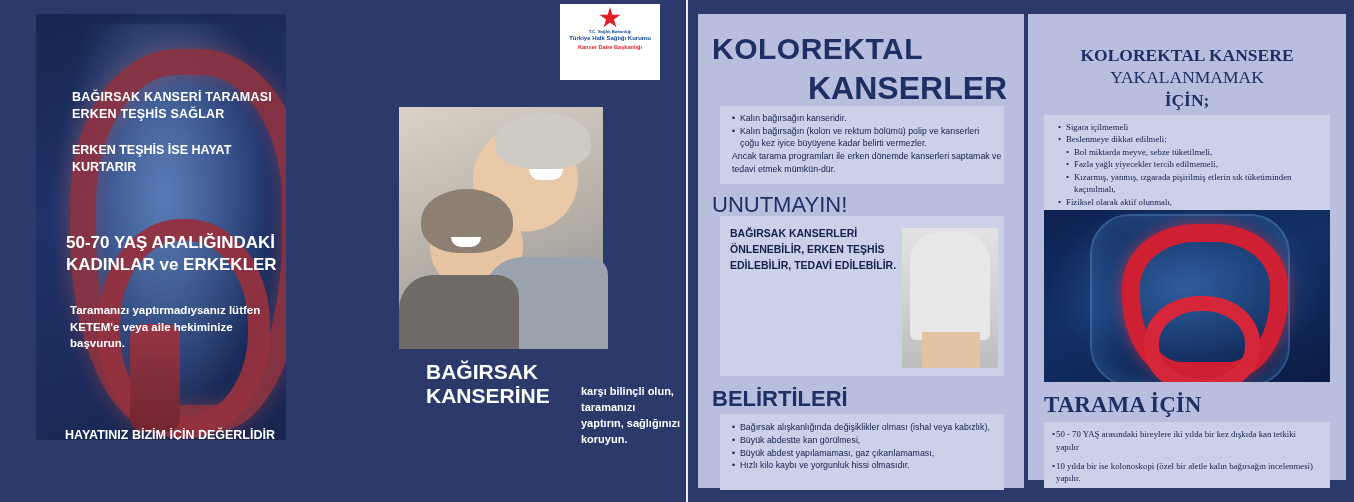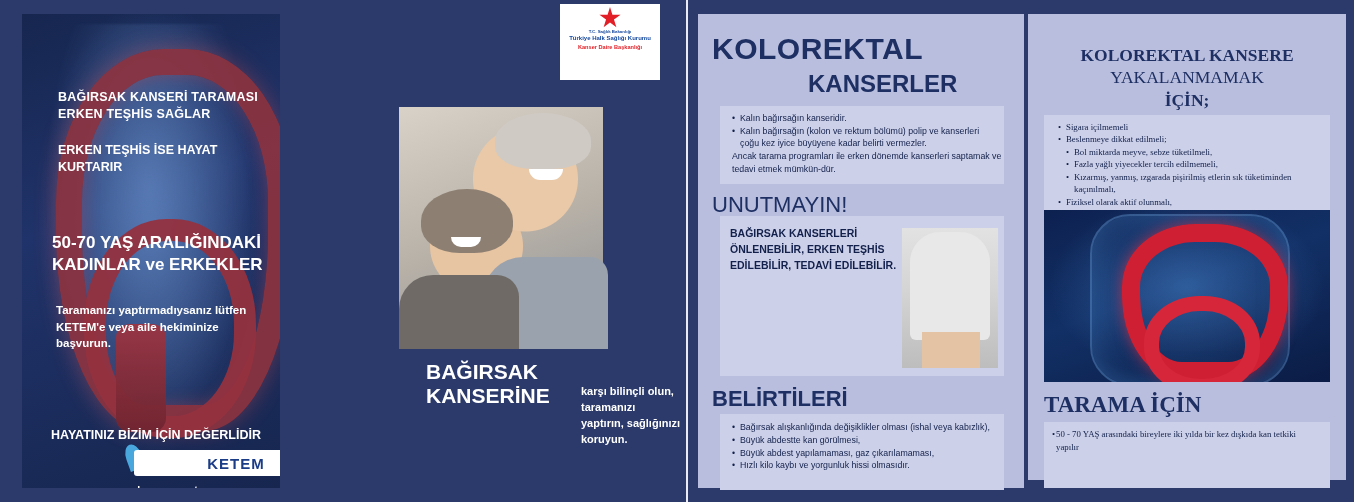--- a/index.html
+++ b/index.html
@@ -11,21 +11,21 @@
   }
   .page{position:relative;width:1354px;height:502px;}
 
   
   .left-brochure{
     position:absolute;left:0;top:0;width:682px;height:502px;
     background:#2b3a6b;
   }
   
   .panel-colon{
-    position:absolute;left:22px;top:14px;width:258px;height:474px;
+    position:absolute;left:36px;top:14px;width:258px;height:426px;
     background:
       radial-gradient(ellipse at 50% 45%, rgba(90,130,190,.55) 0%, rgba(30,52,110,.0) 62%),
       linear-gradient(160deg,#16264f 0%,#20336a 40%,#16264f 100%);
     overflow:hidden;
   }
   .colon-art{
     position:absolute;left:-6px;top:10px;width:272px;height:420px;
   }
   .colon-art .torso{
     position:absolute;left:28px;top:0;width:210px;height:410px;
@@ -120,21 +120,21 @@
   .right-brochure{position:absolute;left:690px;top:0;width:664px;height:502px;background:#2b3a6b;}
 
   
   .panel3{position:absolute;left:8px;top:14px;width:326px;height:474px;background:#b9bede;}
   .t-kolorektal{
     position:absolute;left:14px;top:18px;width:300px;
     font-size:30px;font-weight:bold;color:#1d2f63;letter-spacing:.5px;
   }
   .t-kanserler{
     position:absolute;left:110px;top:56px;width:210px;
-    font-size:24px;font-weight:bold;color:#1d2f63;
+    font-size:32px;font-weight:bold;color:#1d2f63;
   }
   .box-intro{
     position:absolute;left:22px;top:92px;width:284px;height:78px;
     background:#ccd0e8;
   }
   .box-intro ul{margin:0;padding:6px 8px 0 12px;}
   .box-intro li{font-size:8.8px;color:#12204b;line-height:1.38;margin-bottom:1px;list-style:none;position:relative;padding-left:8px;}
   .box-intro li:before{content:"•";position:absolute;left:0;top:0;}
   .box-intro p{margin:1px 0 0 12px;font-size:8.8px;color:#12204b;line-height:1.38;}
 
@@ -326,16 +326,17 @@
 
       <div class="colon-photo">
         <div class="body"></div>
         <div class="gut"></div>
         <div class="gut2"></div>
       </div>
 
       <div class="t-tarama">TARAMA İÇİN</div>
       <div class="box-tarama">
         <p>50 - 70 YAŞ arasındaki bireylere iki yılda bir kez dışkıda kan tetkiki yapılır</p>
+        <p>10 yılda bir ise kolonoskopi (özel bir aletle kalın bağırsağın incelenmesi) yapılır.</p>
       </div>
     </div>
   </div>
 </div>
 
 </body></html>

